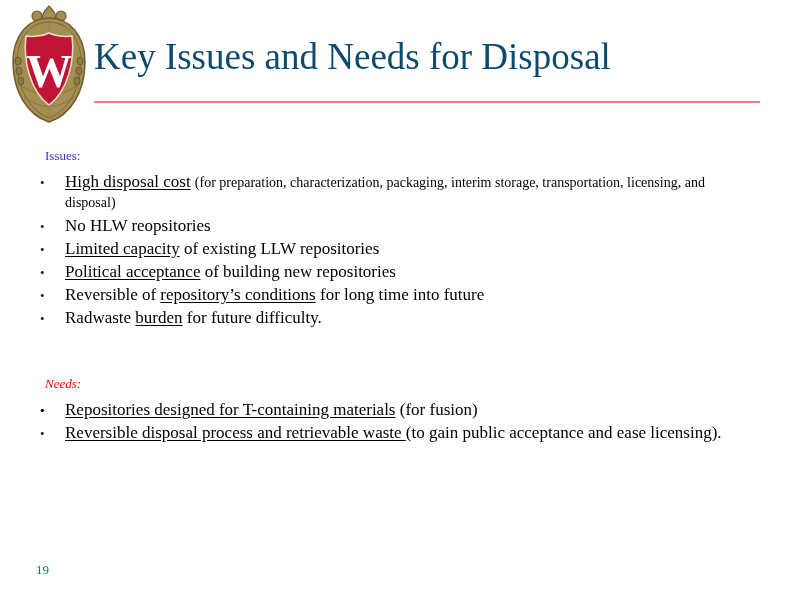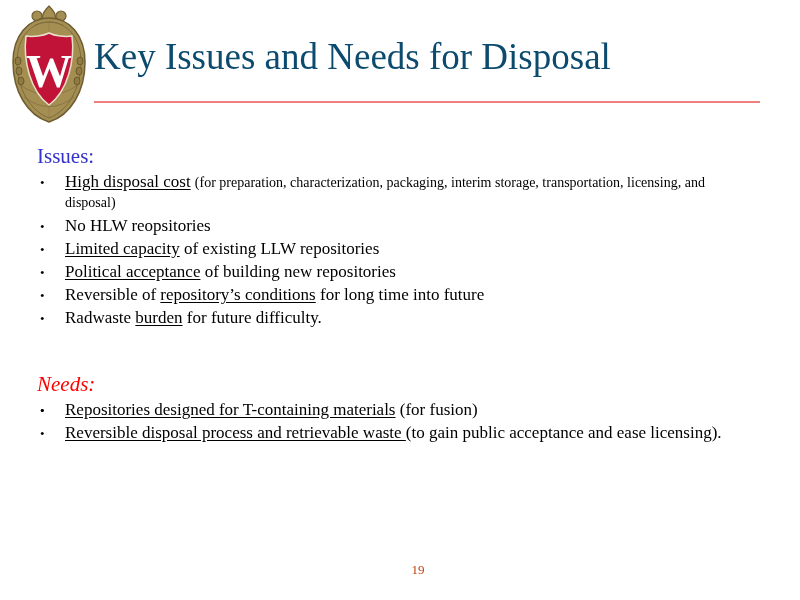--- a/index.html
+++ b/index.html
@@ -26,21 +26,21 @@
     position: absolute;
     left: 94px;
     top: 101px;
     width: 666px;
     height: 2px;
     background: #F08080;
   }
   .section { position: absolute; left: 33px; width: 722px; }
   .section-issues { top: 146px; }
   .section-needs { top: 374px; }
-  .section-heading { font-size: 21px; line-height: 20px; margin: 0 0 6px 4px; }
+  .section-heading { font-size: 13px; line-height: 20px; margin: 0 0 6px 12px; }
   .section-issues .section-heading { color: #3333CC; }
   .section-needs .section-heading { color: #FF0000; font-style: italic; }
   ul.bullets { list-style: none; margin: 0; padding: 0; }
   ul.bullets li {
     position: relative;
     padding-left: 32px;
     margin-bottom: 4px;
     font-size: 17px;
     line-height: 19px;
   }
@@ -50,23 +50,22 @@
     top: 1px;
     font-size: 13px;
   }
   .u { text-decoration: underline; text-underline-offset: 2px; font-family: Liberation Serif, serif; }
   .small { font-size: 14px; }
   .page-number {
     position: absolute;
     left: 36px;
     right: 0;
     top: 562px;
-    text-align: center;
     font-size: 13px;
-    color: #c2410c;
+    color: #0f766e;
   }
 </style>
 </head>
 <body>
 
 <div class="slide">
 
   <svg class="logo" viewBox="0 0 78 118" width="78" height="118" aria-hidden="true">
 
     <g fill="#A58E52" stroke="#6E5E33" stroke-width="1.2">

